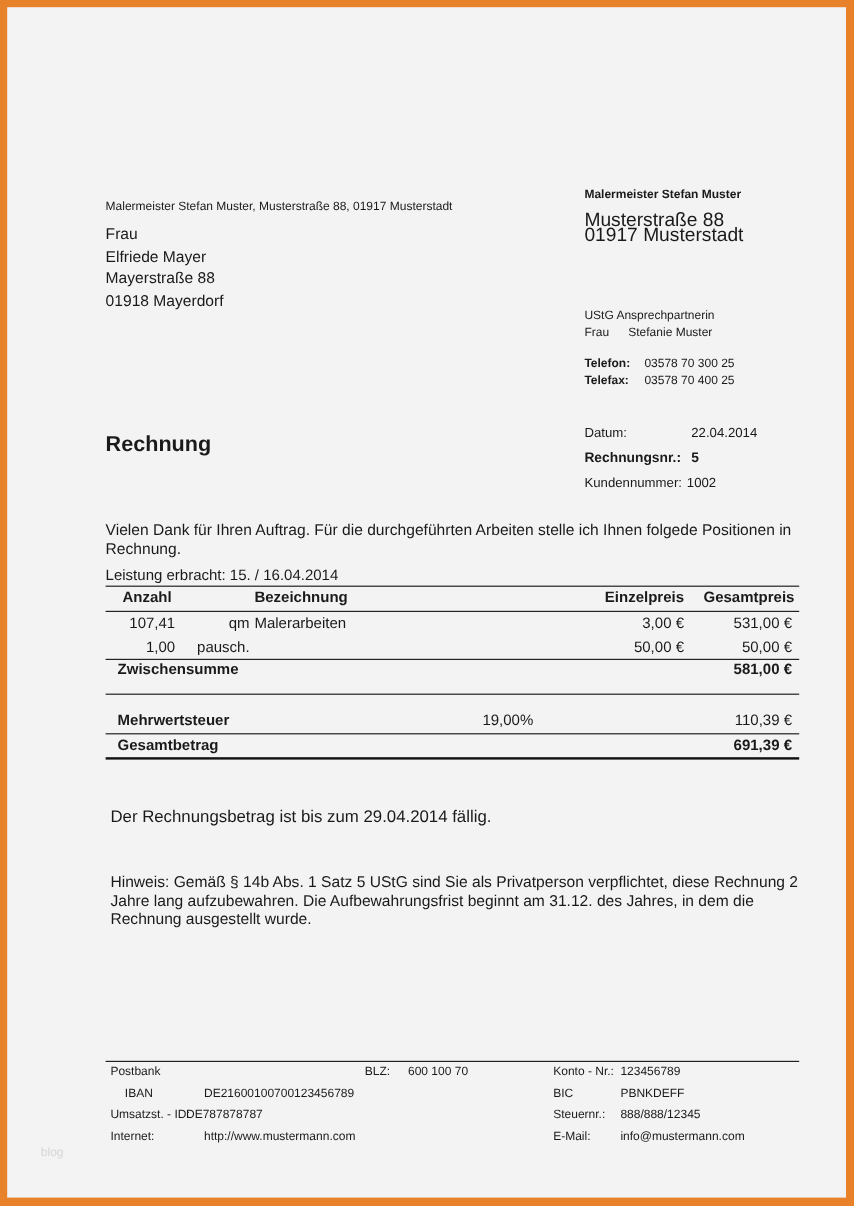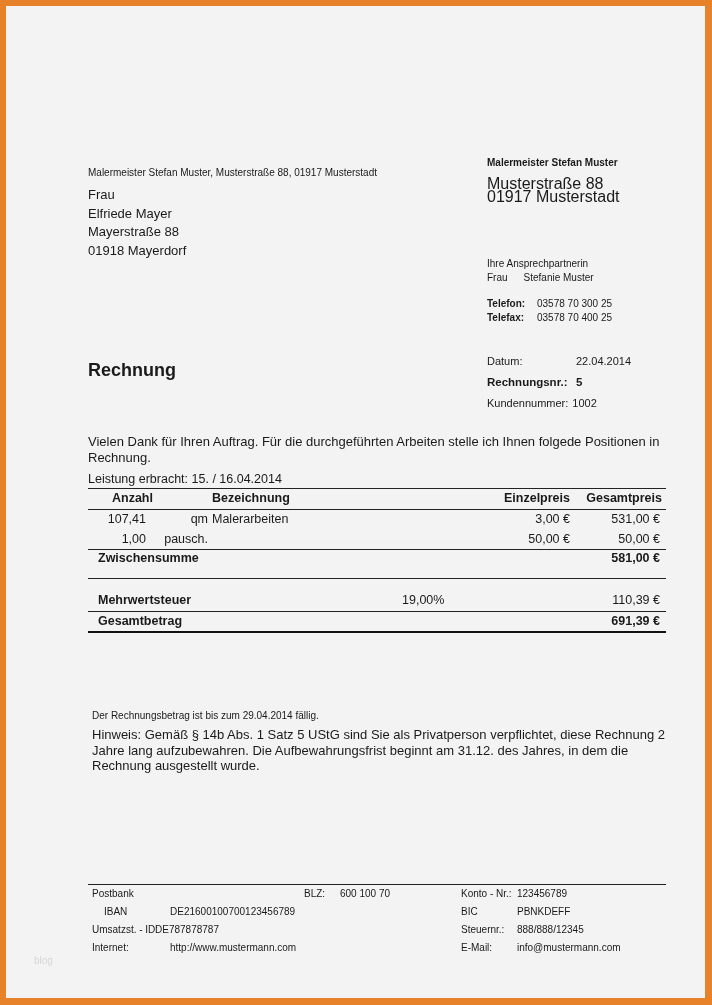--- a/index.html
+++ b/index.html
@@ -54,21 +54,21 @@
   <div>01918 Mayerdorf</div>
 </div>
 
 <div class="abs co-name">Malermeister Stefan Muster</div>
 <div class="abs co-addr">
   <div>Musterstraße 88</div>
   <div>01917 Musterstadt</div>
 </div>
 
 <div class="abs contact">
-  <div>Ihre Ansprechpartnerin</div>
+  <div>UStG Ansprechpartnerin</div>
   <div><span>Frau</span><span class="gap"></span><span>Stefanie Muster</span></div>
 </div>
 
 <div class="abs phone">
   <div><span class="lbl">Telefon:</span><span>03578 70 300 25</span></div>
   <div><span class="lbl">Telefax:</span><span>03578 70 400 25</span></div>
 </div>
 
 <div class="abs title">Rechnung</div>
 
@@ -77,21 +77,21 @@
   <div class="row b"><span class="lbl">Rechnungsnr.:</span><span>5</span></div>
   <div class="row kn"><span class="lbl">Kundennummer:</span><span>1002</span></div>
 </div>
 
 <div class="abs intro">Vielen Dank für Ihren Auftrag. Für die durchgeführten Arbeiten stelle ich Ihnen folgede Positionen in Rechnung.</div>
 <div class="abs leistung">Leistung erbracht: 15. / 16.04.2014</div>
 
 <div class="table">
   <div class="hr"></div>
   <div class="trow th" style="height:20px;">
-    <span style="left:24px;">Anzahl</span>
+    <span style="left:14px;">Anzahl</span>
     <span style="left:124px;">Bezeichnung</span>
     <span style="right:96px;">Einzelpreis</span>
     <span style="right:4px;">Gesamtpreis</span>
   </div>
   <div class="hr"></div>
   <div class="trow" style="height:20px;">
     <span style="right:520px;">107,41</span>
     <span style="right:458px;">qm</span>
     <span style="left:124px;">Malerarbeiten</span>
     <span style="right:96px;">3,00 €</span>
@@ -115,21 +115,21 @@
     <span style="right:6px; top:14px;">110,39 €</span>
   </div>
   <div class="hr"></div>
   <div class="trow th" style="height:19px;">
     <span style="left:10px;">Gesamtbetrag</span>
     <span style="right:6px;">691,39 €</span>
   </div>
   <div class="hr thick"></div>
 </div>
 
-<div class="abs" style="left:92px; top:710px; font-size:10px;">Der Rechnungsbetrag ist bis zum 29.04.2014 fällig.</div>
+<div class="abs" style="left:92px; top:672px; font-size:14px;">Der Rechnungsbetrag ist bis zum 29.04.2014 fällig.</div>
 <div class="abs intro" style="left:92px; top:727px; width:582px;">Hinweis: Gemäß § 14b Abs. 1 Satz 5 UStG sind Sie als Privatperson verpflichtet, diese Rechnung 2 Jahre lang aufzubewahren. Die Aufbewahrungsfrist beginnt am 31.12. des Jahres, in dem die Rechnung ausgestellt wurde.</div>
 
 <div class="footer">
   <div class="hr"></div>
   <div class="grid">
     <span style="left:4px;">Postbank</span>
     <span style="left:216px;">BLZ:</span>
     <span style="left:252px;">600 100 70</span>
     <span style="left:373px;">Konto - Nr.:</span>
     <span style="left:429px;">123456789</span>

